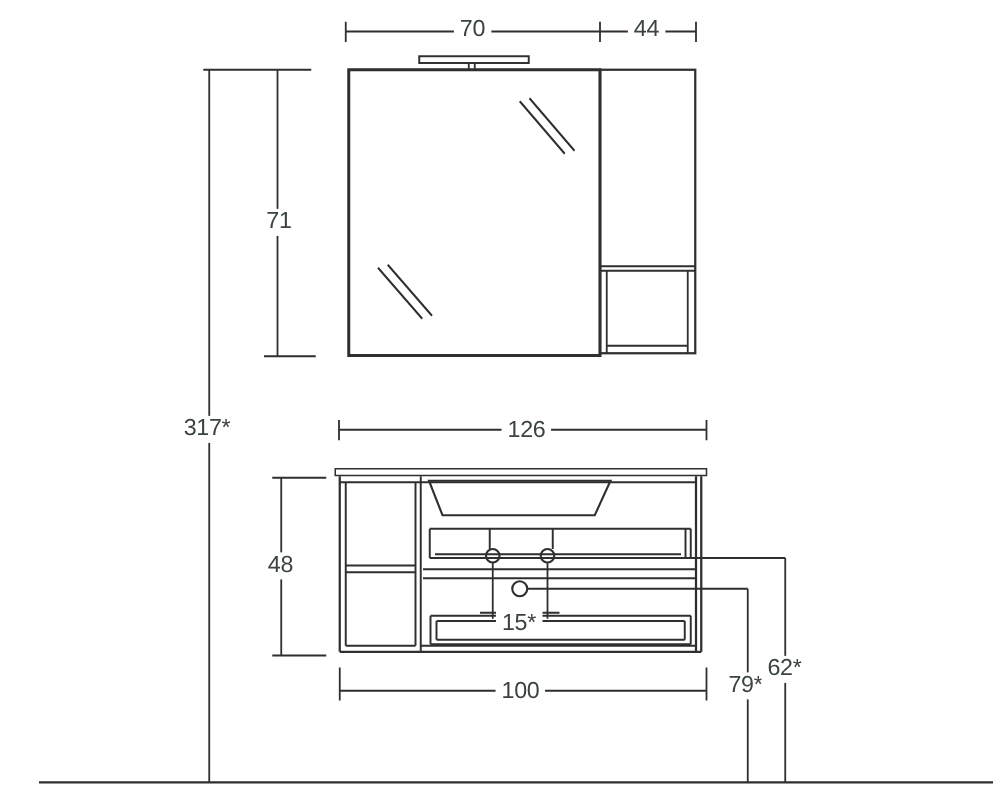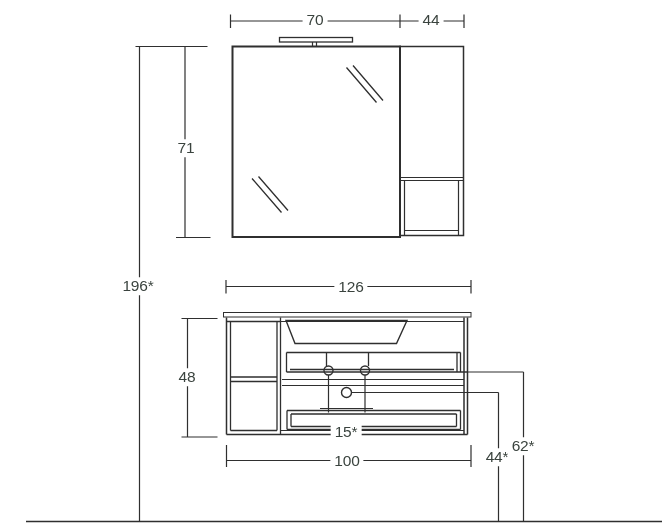--- a/index.html
+++ b/index.html
@@ -71,21 +71,21 @@
       <path class="s13" d="M263,410.5 H436.5 M267,414 H432.5 M263,410.5 V429.5 M267,414 V426.5 M432.5,414 V426.5 M436.5,410.5 V429.5 M267,426.5 H432.5 M263,429.5 H436.5"></path>
       <circle cx="304.5" cy="370.5" r="4.5" stroke-width="1.4" stroke="#a3580f" fill="#e8862c"></circle>
       <circle cx="341" cy="370.5" r="4.5" stroke-width="1.4" stroke="#a3580f" fill="#e8862c"></circle>
       <circle cx="322.5" cy="392.5" r="5" stroke-width="1.4" stroke="#a3580f" fill="#e8862c"></circle>
     </g>
   </svg>
 
   <div class="dim-label" style="left:291px;top:20px">70</div>
   <div class="dim-label" style="left:407px;top:20px">44</div>
   <div class="dim-label" style="left:162px;top:148px">71</div>
-  <div class="dim-label" style="left:114px;top:286px">196*</div>
+  <div class="dim-label" style="left:114px;top:286px">317*</div>
   <div class="dim-label" style="left:327px;top:287px">126</div>
   <div class="dim-label" style="left:163px;top:377px">48</div>
-  <div class="dim-label" style="left:322px;top:432px">15*</div>
+  <div class="dim-label" style="left:322px;top:416px">15*</div>
   <div class="dim-label" style="left:323px;top:461px">100</div>
-  <div class="dim-label" style="left:473px;top:457px">44*</div>
+  <div class="dim-label" style="left:473px;top:457px">79*</div>
   <div class="dim-label" style="left:499px;top:446px">62*</div>
 
 </div>
 
 </body></html>

